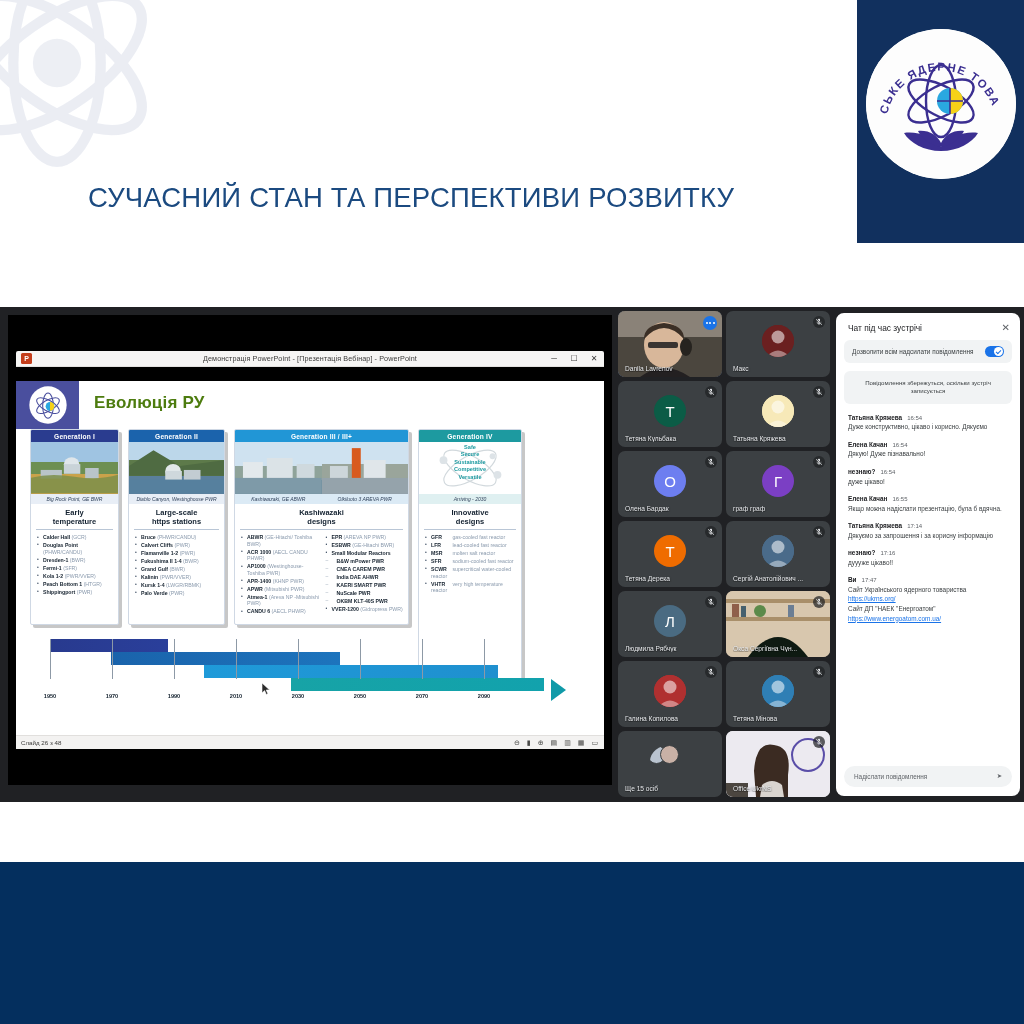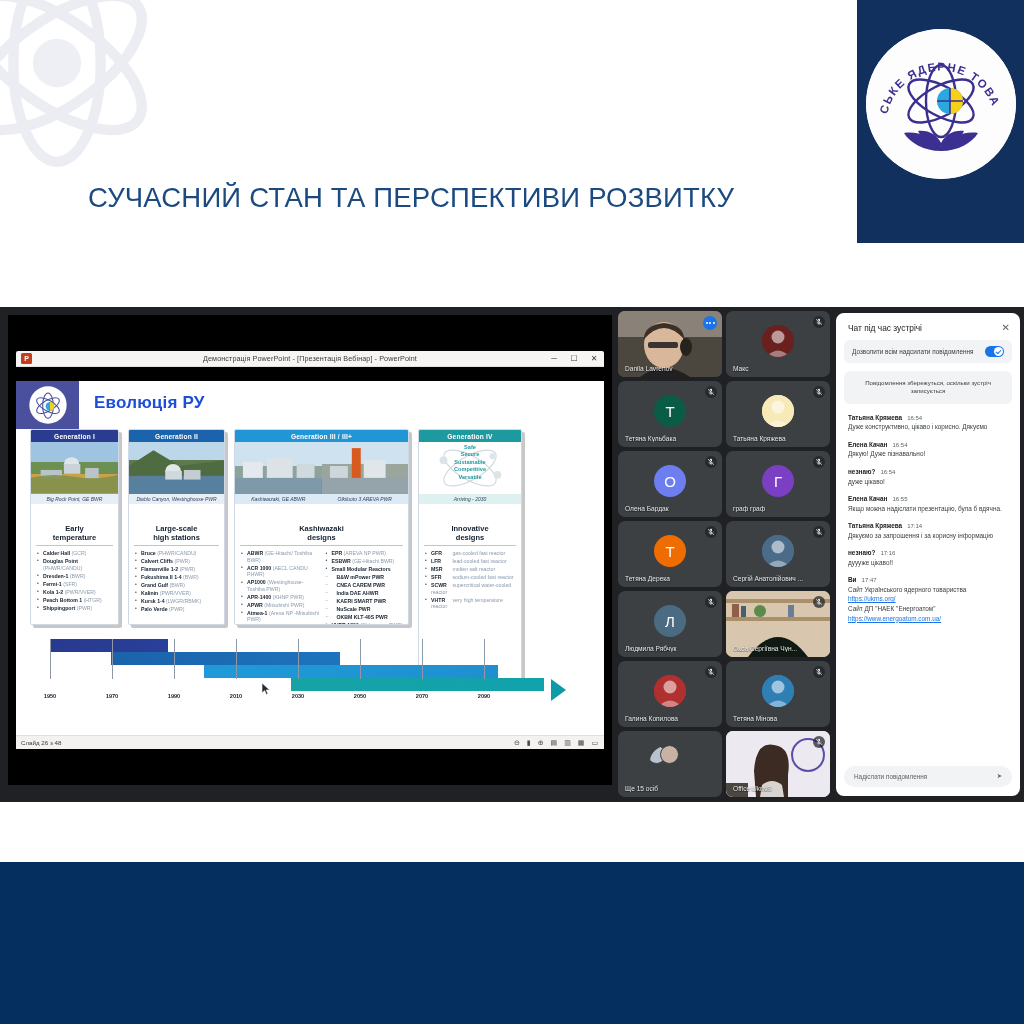--- a/index.html
+++ b/index.html
@@ -88,21 +88,21 @@
     position: relative; width: 588px; height: 354px; background: #fff;
     overflow: hidden;
   }
   .slide-sidebar {
     position: absolute; left: 0; top: 0; width: 63px; height: 48px; background: #4a4f9e;
     display: flex; align-items: center; justify-content: center;
   }
   .slide-sidebar svg { width: 40px; height: 40px; }
   .slide-title {
     position: absolute; left: 78px; top: 12px;
-    font-size: 17px; font-weight: 700; color: #1d4ed8; letter-spacing: .2px;
+    font-size: 17px; font-weight: 700; color: #4d7c0f; letter-spacing: .2px;
   }
 
   
   .gens { position: absolute; left: 14px; top: 48px; right: 14px; height: 205px; }
   .gen-col { position: absolute; top: 0; }
   .gen-shadow {
     position: absolute; left: 3px; top: 3px; right: -3px; bottom: -3px;
     background: rgba(0,0,0,.22); border-radius: 2px;
   }
   .gen-card {
@@ -113,21 +113,21 @@
     height: 12px; display: flex; align-items: center; justify-content: center;
     color: #fff; font-size: 6.6px; font-weight: 700; letter-spacing: .2px;
   }
   .gen-img { height: 52px; position: relative; overflow: hidden; }
   .gen-cap {
     height: 10px; display: flex; align-items: center; justify-content: center;
     font-size: 5px; font-style: italic; color: #2c3e58;
   }
   .gen-sub {
     text-align: center; font-size: 7.5px; font-weight: 700; color: #12202f;
-    line-height: 9px; padding: 20px 2px 3px; border-bottom: 1px solid #b9c6d6;
+    line-height: 9px; padding: 4px 2px 3px; border-bottom: 1px solid #b9c6d6;
     margin: 0 5px;
   }
   .gen-list { padding: 4px 4px 4px 6px; }
   .gen-list li {
     list-style: none; position: relative; padding-left: 6px;
     font-size: 5.2px; line-height: 6.6px; color: #8a9aad; margin-bottom: 1.4px;
   }
   .gen-list li:before {
     content: "•"; position: absolute; left: 0; top: -.5px; color: #3a4c61; font-size: 5px;
   }
@@ -382,21 +382,21 @@
                     <path d="M0 24 L25 8 L52 24 L97 18 L97 34 L0 34 Z" fill="#4f6b42"></path>
                     <ellipse cx="45" cy="29" rx="8" ry="7" fill="#e2e8ea"></ellipse>
                     <rect x="37" y="29" width="17" height="9" fill="#cfd8dc"></rect>
                     <rect x="56" y="28" width="17" height="10" fill="#c2ccd2"></rect>
                     <rect x="0" y="38" width="97" height="14" fill="#56809e"></rect>
                   </svg>
                 </div>
                 <div class="gen-cap" style="background:#e8eef6">Diablo Canyon, Westinghouse PWR</div>
                 <div class="gen-sub">
                   <span>Large-scale</span><br>
-                  <span>high stations</span>
+                  <span>https stations</span>
                 </div>
                 <ul class="gen-list" id="gen2-list">
                     <li><b>Bruce</b> (PHWR/CANDU)</li>
                     <li><b>Calvert Cliffs</b> (PWR)</li>
                     <li><b>Flamanville 1-2</b> (PWR)</li>
                     <li><b>Fukushima II 1-4</b> (BWR)</li>
                     <li><b>Grand Gulf</b> (BWR)</li>
                     <li><b>Kalinin</b> (PWR/VVER)</li>
                     <li><b>Kursk 1-4</b> (LWGR/RBMK)</li>
                     <li><b>Palo Verde</b> (PWR)</li>

